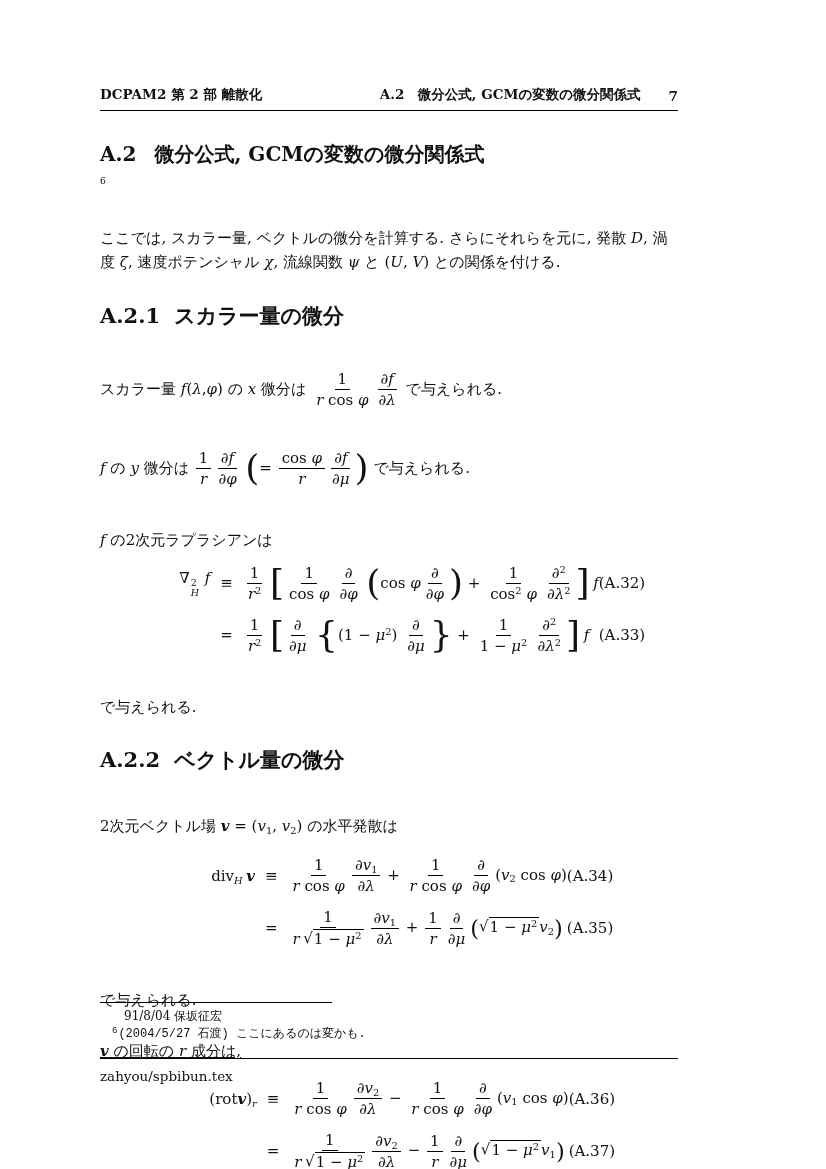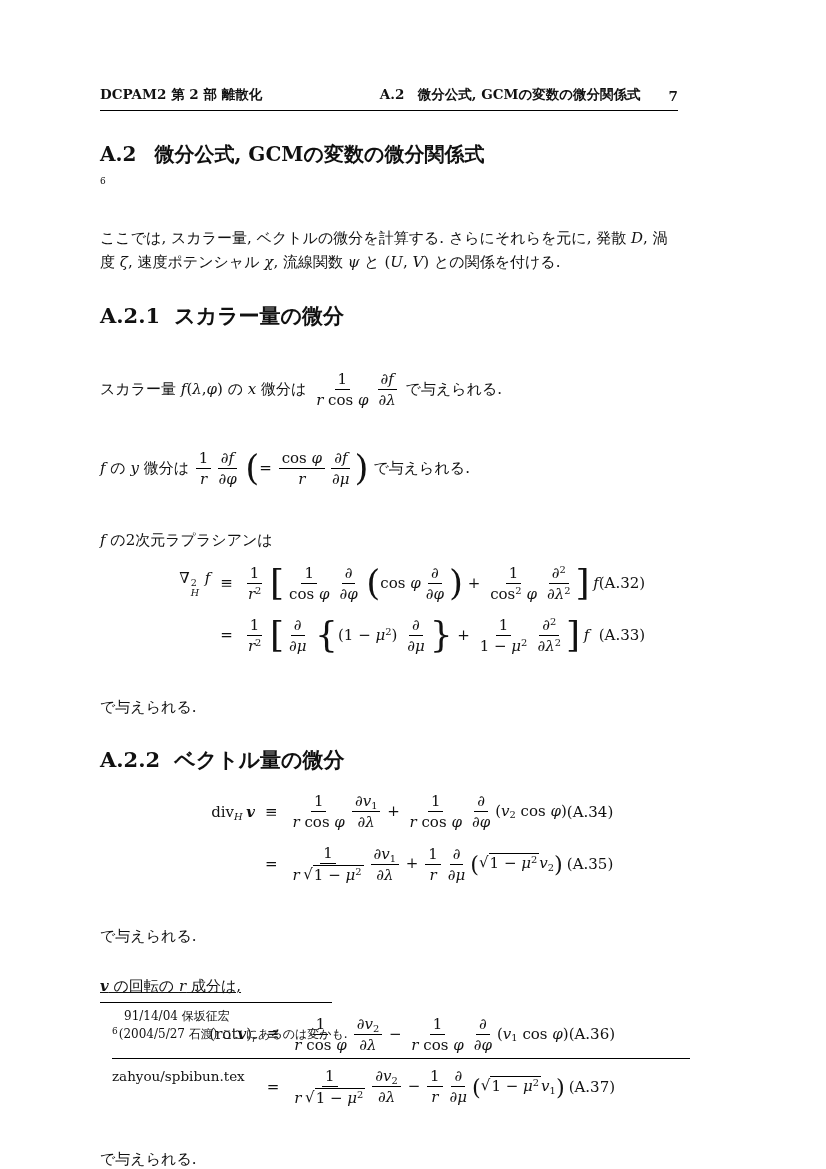--- a/index.html
+++ b/index.html
@@ -52,25 +52,25 @@
            align-items:center;row-gap:13px;margin:12px 0 6px 0;font-size:15px;}
   .eqlhs{text-align:right;white-space:nowrap;}
   .eqrel{padding:0 10px;}
   .eqrhs{text-align:left;white-space:nowrap;}
   .eqnumc{white-space:nowrap;}
 
   
   .footnotes{position:absolute;left:100px;top:1002px;width:578px;font-size:12px;line-height:1.45;}
   .fnrule{width:232px;border-top:1px solid #000;margin-bottom:5px;}
   .fnline1{padding-left:24px;}
-  .fnline2{padding-left:12px;}
+  .fnline2{padding-left:12px;font-family:Liberation Mono, monospace;}
   .fnsup{font-size:9px;vertical-align:0.4em;margin-right:1px;}
 
   
-  .pgfoot{position:absolute;left:112px;top:1058px;width:578px;border-top:1px solid #000;
+  .pgfoot{position:absolute;left:100px;top:1058px;width:578px;border-top:1px solid #000;
           padding-top:9px;display:flex;font-size:13.5px;}
 </style>
 </head>
 <body>
 
 <div class="page">
   <div class="content">
 
     <div class="pghead">
       <span class="ph-left">DCPAM2 第 2 部 離散化</span>
@@ -158,20 +158,21 @@
             <span class="tfn"><span class="tt">∂</span><span class="tsup">2</span></span>
             <span class="tfd"><span class="tt">∂</span><span class="ti">λ</span><span class="tsup">2</span></span>
           </span><span class="td d3">]</span><span class="tsp"></span><span class="ti">f</span></span>
       <span class="eqnumc">(A.33)</span>
     </div>
 
     <p class="para math"><span class="tj">で与えられる.</span></p>
 
     <h2 class="subsect"><span>A.2.2</span><span class="gap2">ベクトル量の微分</span></h2>
 
+    <p class="para math"><span class="tj">2次元ベクトル場 </span><span class="tb">v</span><span class="tt"> = (</span><span class="ti">v</span><span class="tsub">1</span><span class="tt">, </span><span class="ti">v</span><span class="tsub">2</span><span class="tt">)</span><span class="tj"> の水平発散は</span></p>
 
     <div class="eqgroup math" style="margin-top:18px;">
       <span></span>
       <span class="eqlhs"><span class="tt">div</span><span class="tsub ti">H</span><span class="tsp"></span><span class="tb">v</span></span>
       <span class="eqrel">≡</span>
       <span class="eqrhs"><span class="tf">
             <span class="tfn"><span class="tt">1</span></span>
             <span class="tfd"><span class="ti">r</span><span class="tt"> cos </span><span class="ti">φ</span></span>
           </span><span class="tf">
             <span class="tfn"><span class="tt">∂</span><span class="ti">v</span><span class="tsub">1</span></span>
@@ -245,20 +246,20 @@
     </div>
 
     <p class="para math"><span class="tj">で与えられる.</span></p>
 
     <p class="para math closing"><span class="tj">以上で得られた微分公式を元に, 以下に実際に GCM で使用する便利な微分の公式を並べておく.</span></p>
 
   </div>
 
   <div class="footnotes">
     <div class="fnrule"></div>
-    <div class="fnline1">91/14/04 保坂征宏</div>
+    <div class="fnline1">91/8/04 保坂征宏</div>
     <div class="fnline2"><sup class="fnsup">6</sup><span>(2004/5/27 石渡) ここにあるのは変かも.</span></div>
   </div>
 
   <div class="pgfoot">
     <span>zahyou/spbibun.tex</span>
   </div>
 </div>
 
 </body></html>

